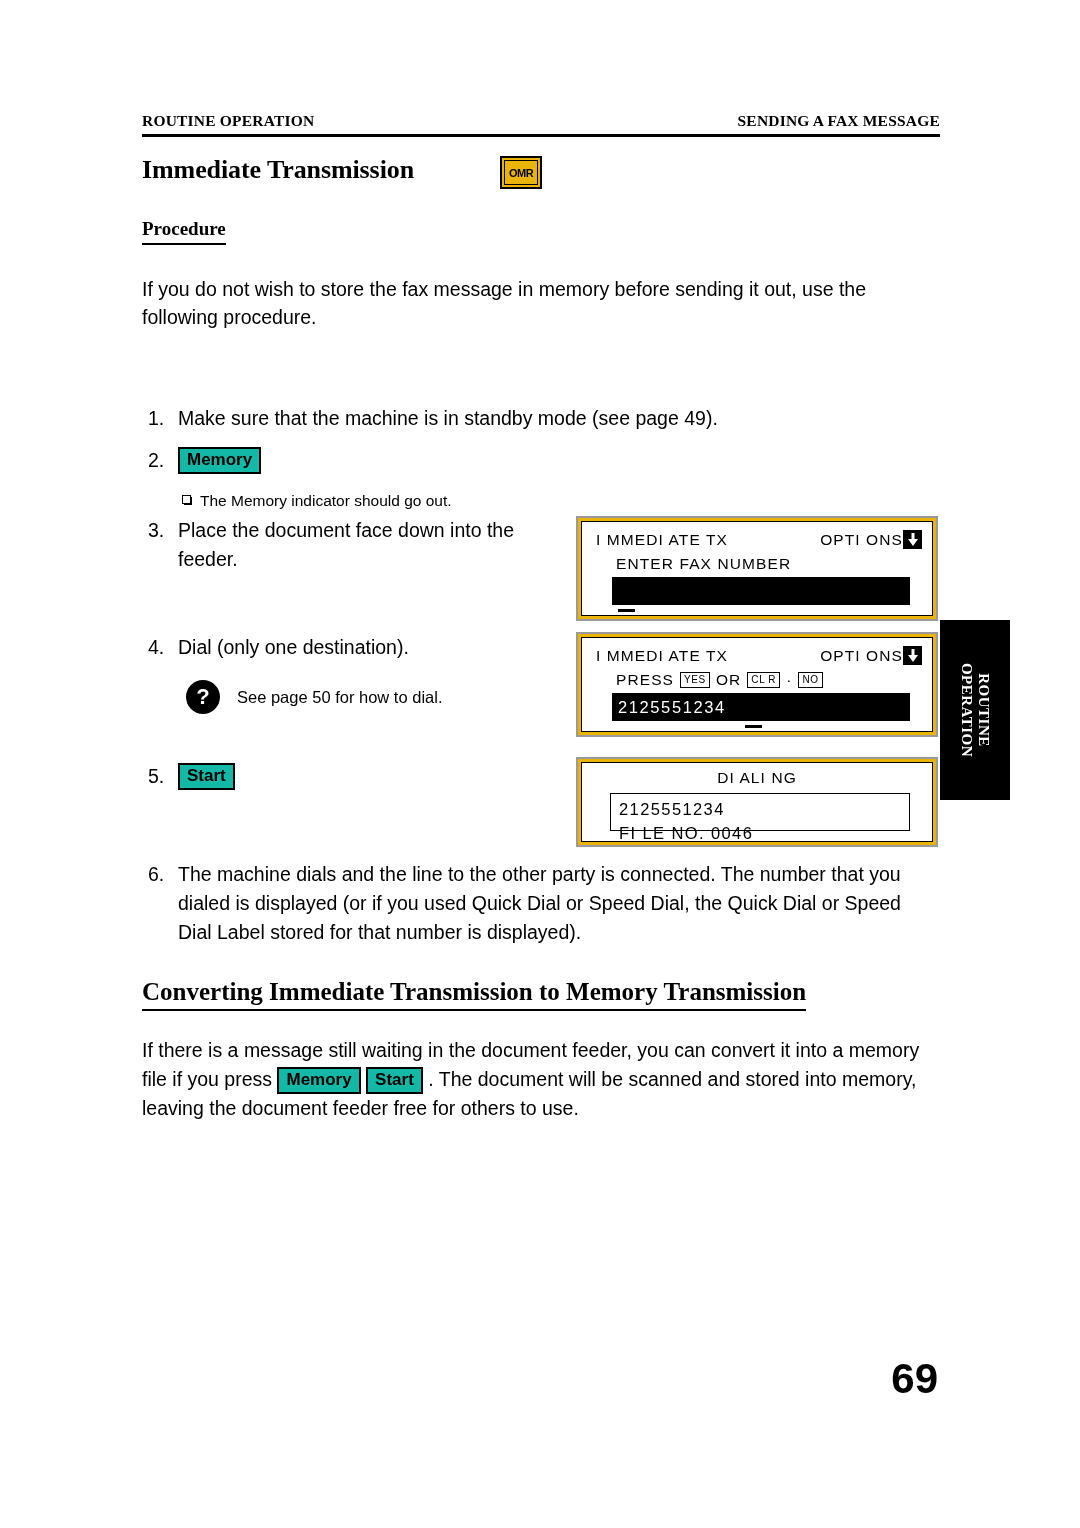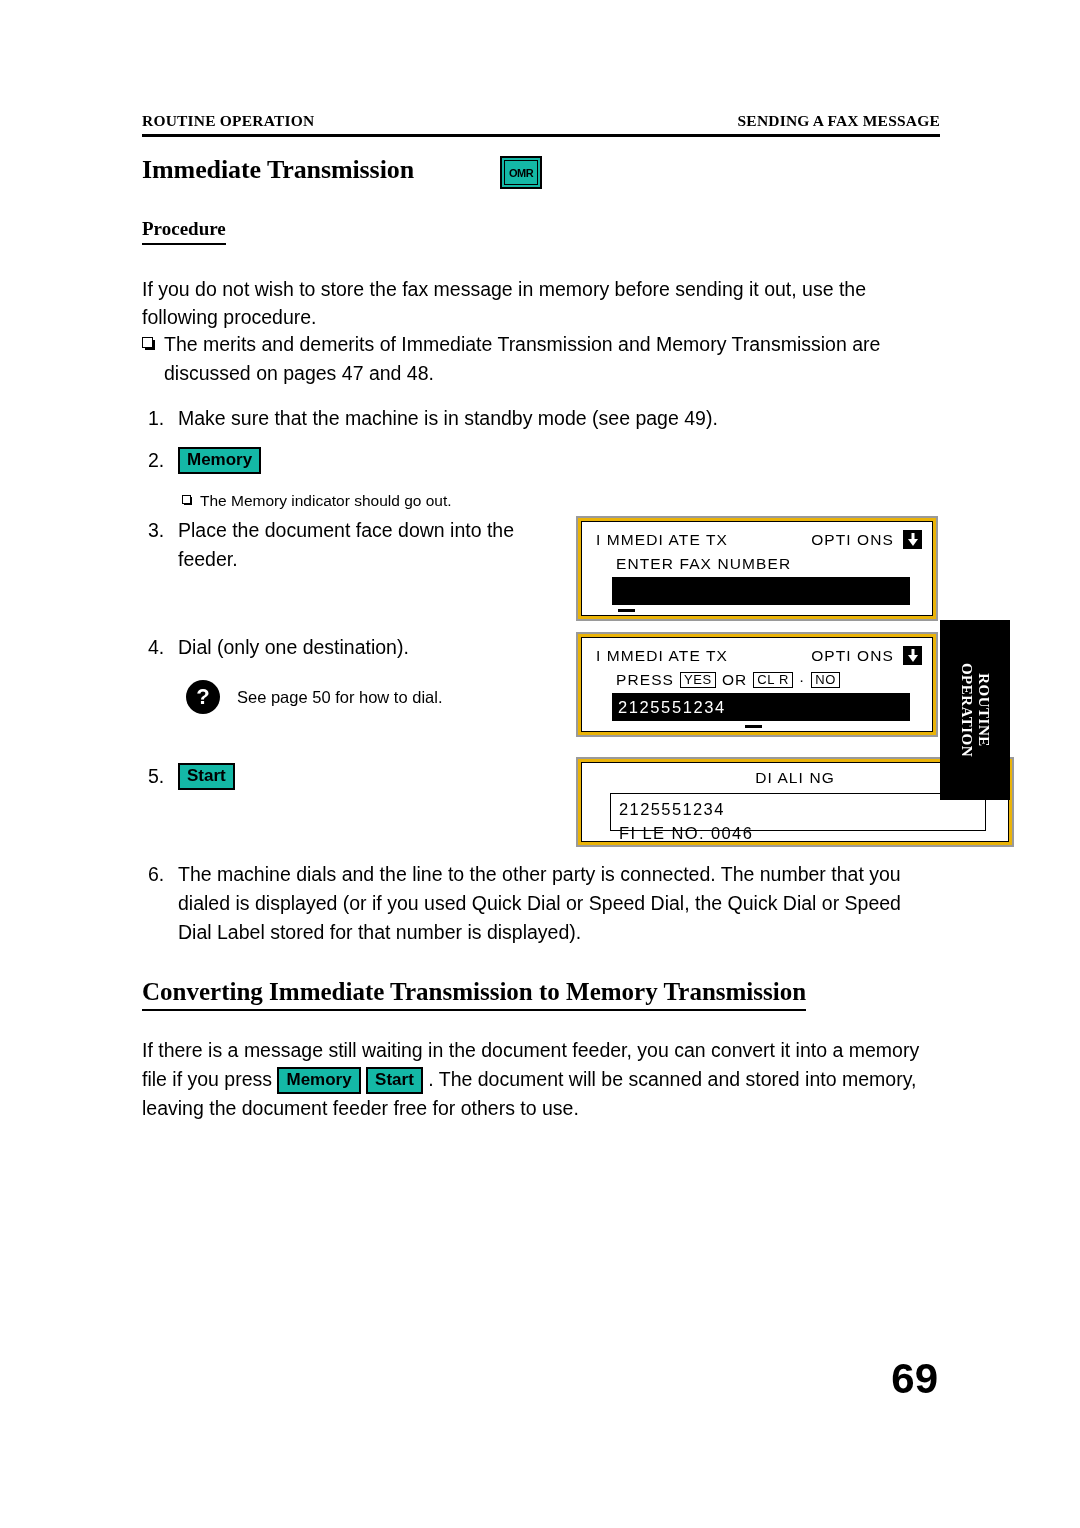--- a/index.html
+++ b/index.html
@@ -55,21 +55,21 @@
     font-size: 26px;
     letter-spacing: -.1px;
   }
   .omr-badge {
     position: absolute;
     left: 500px;
     top: 156px;
     width: 42px;
     height: 33px;
     border: 2px solid #000;
-    background: #14b8a6;
+    background: #eab308;
     box-sizing: border-box;
     padding: 2px;
   }
   .omr-inner {
     width: 100%;
     height: 100%;
     border: 1.5px solid #000;
     box-sizing: border-box;
     display: flex;
     align-items: center;
@@ -250,37 +250,36 @@
     height: 100%;
     border: 1.5px solid #000;
     box-sizing: border-box;
     position: relative;
     background: #fff;
     font-family: "Liberation Sans", sans-serif;
   }
 
   #lcd-1 { left: 576px; top: 516px; width: 362px; height: 105px; }
   #lcd-2 { left: 576px; top: 632px; width: 362px; height: 105px; }
-  #lcd-3 { left: 576px; top: 757px; width: 438px; height: 90px; }
+  #lcd-3 { left: 576px; top: 757px; width: 362px; height: 90px; }
 
   .lcd-row-top {
     position: absolute;
     left: 14px;
     right: 10px;
     top: 8px;
     display: flex;
     justify-content: space-between;
     align-items: center;
     font-size: 15.5px;
     letter-spacing: 1.1px;
   }
   .options-wrap {
     display: flex;
     align-items: center;
-    gap: 9px;
   }
   .arrow-down-box {
     width: 19px;
     height: 19px;
     background: #000;
     position: relative;
     flex: 0 0 19px;
   }
   .arrow-down-box::after {
     content: "";
@@ -316,21 +315,21 @@
     align-items: center;
     gap: 6px;
     white-space: nowrap;
   }
   .minikey {
     display: inline-flex;
     align-items: center;
     justify-content: center;
     border: 1.4px solid #000;
     background: #fff;
-    font-size: 13px;
+    font-size: 10px;
     letter-spacing: .6px;
     padding: 0 3px;
     height: 16px;
     line-height: 16px;
     box-sizing: border-box;
   }
 
   .lcd-field {
     position: absolute;
     left: 30px;
@@ -436,24 +435,20 @@
 
   <div class="title">Immediate Transmission</div>
   <div class="omr-badge">
     <div class="omr-inner">OMR</div>
   </div>
 
   <div class="subhead" id="procedure-heading">Procedure</div>
 
   <div class="body-text" id="intro-para">If you do not wish to store the fax message in memory before sending it out, use the following procedure.</div>
 
-  <div class="note-line" id="merits-note">
-    <span class="bullet-box"></span>
-    <span class="note-body">The merits and demerits of Immediate Transmission and Memory Transmission are discussed on pages 47 and 48.</span>
-  </div>
 
   <div class="step" id="step-1">
     <span class="step-num">1.</span>
     <span class="step-text">Make sure that the machine is in standby mode (see page 49).</span>
   </div>
 
   <div class="step" id="step-2">
     <span class="step-num">2.</span>
     <span class="keycap">Memory</span>
   </div>

